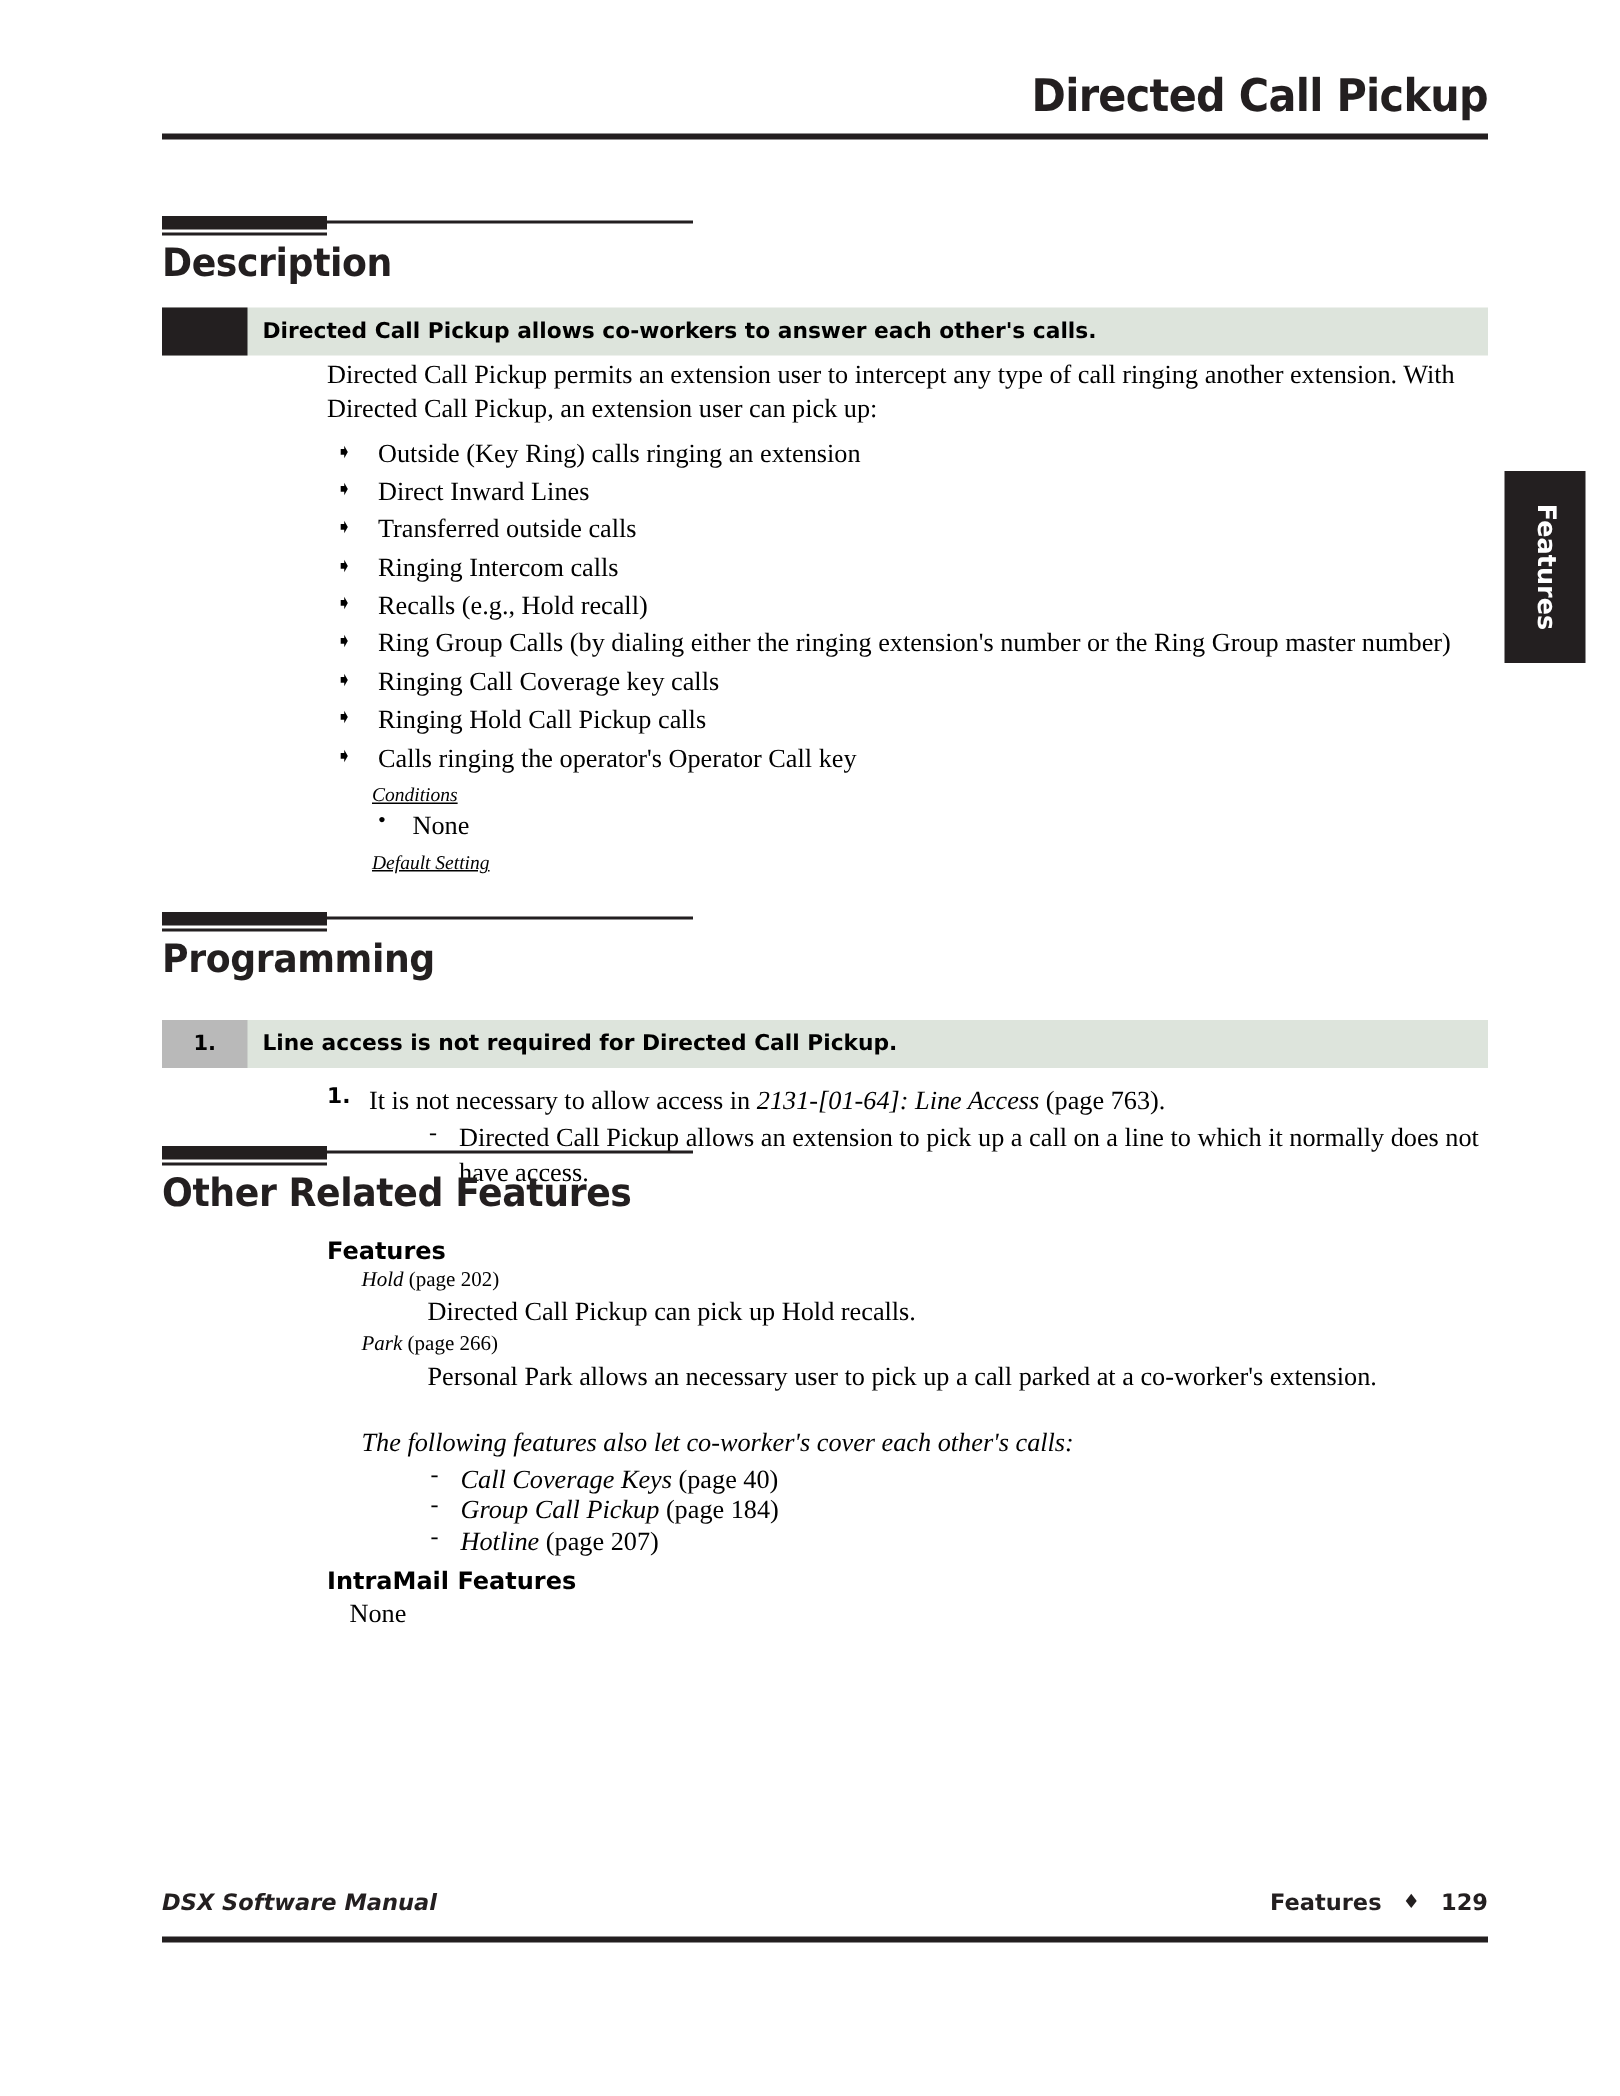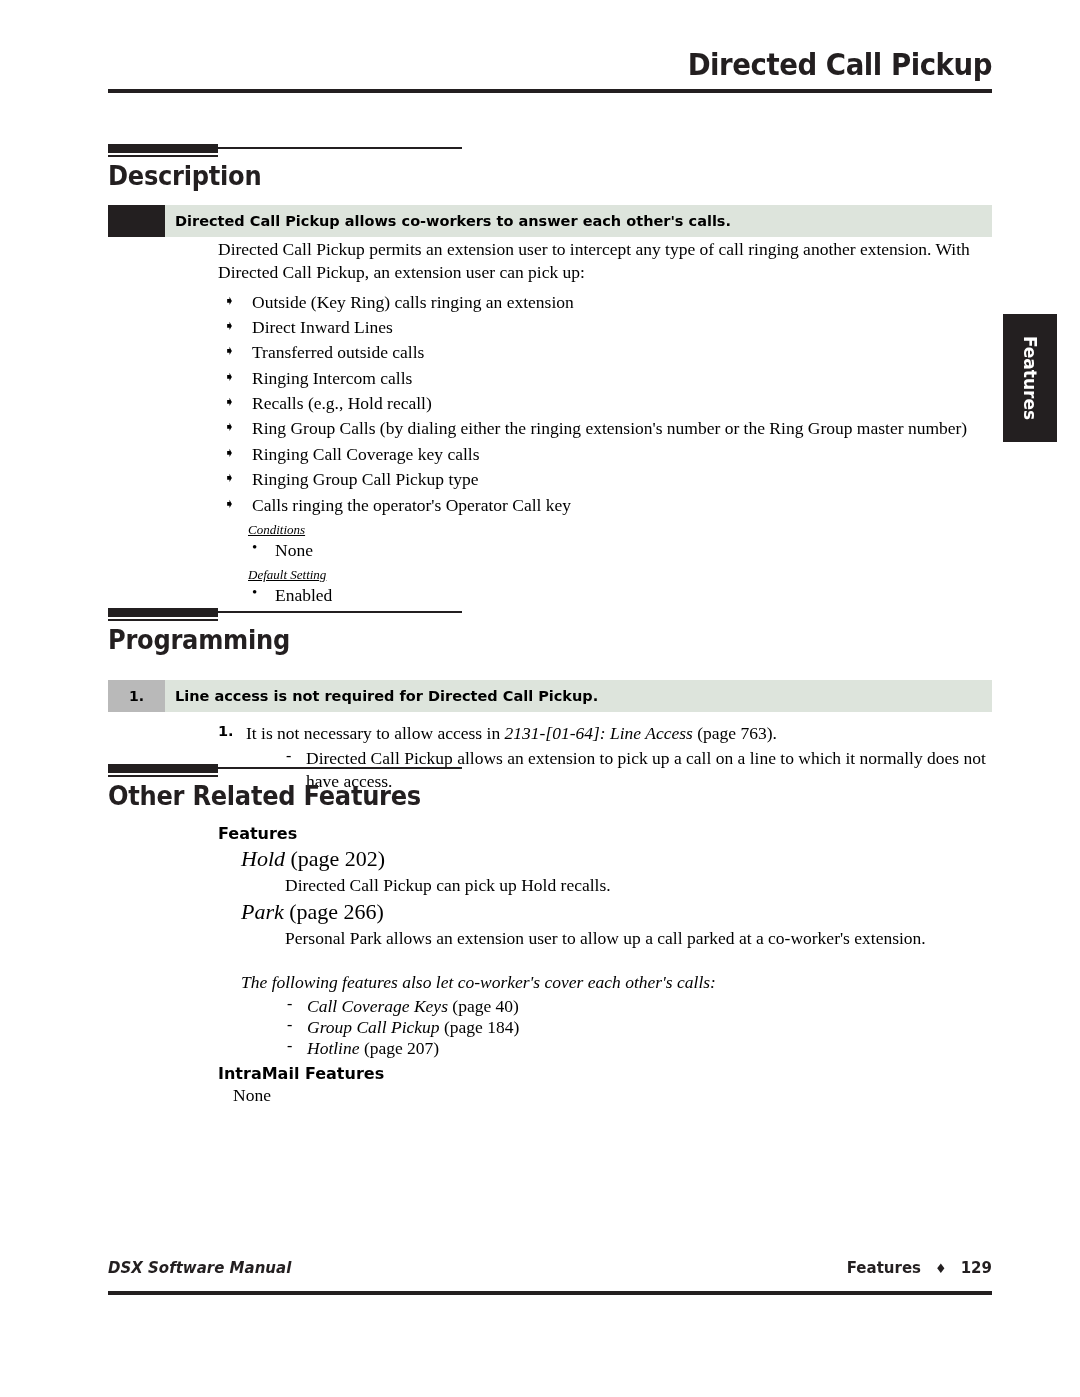--- a/index.html
+++ b/index.html
@@ -242,21 +242,21 @@
   
   .orf-subhead {
     padding-left: 110px;
     font-family: "DejaVu Sans", "Liberation Sans", sans-serif;
     font-weight: bold;
     font-size: 16px;
     margin-top: 13px;
   }
   .xref {
     padding-left: 133px;
-    font-size: 22px;
+    font-size: 14px;
     line-height: 1.30;
     margin-top: 2px;
   }
   .xref .ital { font-style: italic; }
   .xref-desc {
     padding-left: 177px;
     font-size: 17.5px;
     line-height: 1.30;
   }
   .intro-line {
@@ -355,33 +355,30 @@
     <p class="body-p">Directed Call Pickup permits an extension user to intercept any type of call ringing another extension. With Directed Call Pickup, an extension user can pick up:</p>
 
     <ul class="arrow-list">
       <li><span class="arrow-bullet">➧</span><span>Outside (Key Ring) calls ringing an extension</span></li>
       <li><span class="arrow-bullet">➧</span><span>Direct Inward Lines</span></li>
       <li><span class="arrow-bullet">➧</span><span>Transferred outside calls</span></li>
       <li><span class="arrow-bullet">➧</span><span>Ringing Intercom calls</span></li>
       <li><span class="arrow-bullet">➧</span><span>Recalls (e.g., Hold recall)</span></li>
       <li><span class="arrow-bullet">➧</span><span>Ring Group Calls (by dialing either the ringing extension's number or the Ring Group master number)</span></li>
       <li><span class="arrow-bullet">➧</span><span>Ringing Call Coverage key calls</span></li>
-      <li><span class="arrow-bullet">➧</span><span>Ringing Group Call Pickup type</span></li>
+      <li><span class="arrow-bullet">➧</span><span>Ringing Hold Call Pickup calls</span></li>
       <li><span class="arrow-bullet">➧</span><span>Calls ringing the operator's Operator Call key</span></li>
     </ul>
 
     <div class="sub-head">Conditions</div>
     <ul class="dot-list">
       <li><span class="dot-bullet">•</span><span>None</span></li>
     </ul>
 
     <div class="sub-head">Default Setting</div>
-    <ul class="dot-list">
-      <li><span class="dot-bullet">•</span><span>Enabled</span></li>
-    </ul>
   </div>
 
   <div class="section" style="top:604px;">
     <div class="sec-deco">
       <div class="thick"></div>
       <div class="thin-long"></div>
       <div class="thin-under"></div>
     </div>
     <div class="sec-title">Programming</div>
 
@@ -414,21 +411,21 @@
     <div class="xref">
       <span class="ital">Hold</span>
       <span>(page 202)</span>
     </div>
     <div class="xref-desc">Directed Call Pickup can pick up Hold recalls.</div>
 
     <div class="xref">
       <span class="ital">Park</span>
       <span>(page 266)</span>
     </div>
-    <div class="xref-desc">Personal Park allows an extension user to allow up a call parked at a co-worker's extension.</div>
+    <div class="xref-desc">Personal Park allows an necessary user to pick up a call parked at a co-worker's extension.</div>
 
     <div class="intro-line">The following features also let co-worker's cover each other's calls:</div>
 
     <ul class="xref-dash">
       <li>
         <span class="dash-bullet">-</span><span>Call Coverage Keys</span><span class="pg">&nbsp;</span><span class="pg">(page 40)</span>
       </li>
       <li>
         <span class="dash-bullet">-</span><span>Group Call Pickup</span><span class="pg">&nbsp;</span><span class="pg">(page 184)</span>
       </li>

